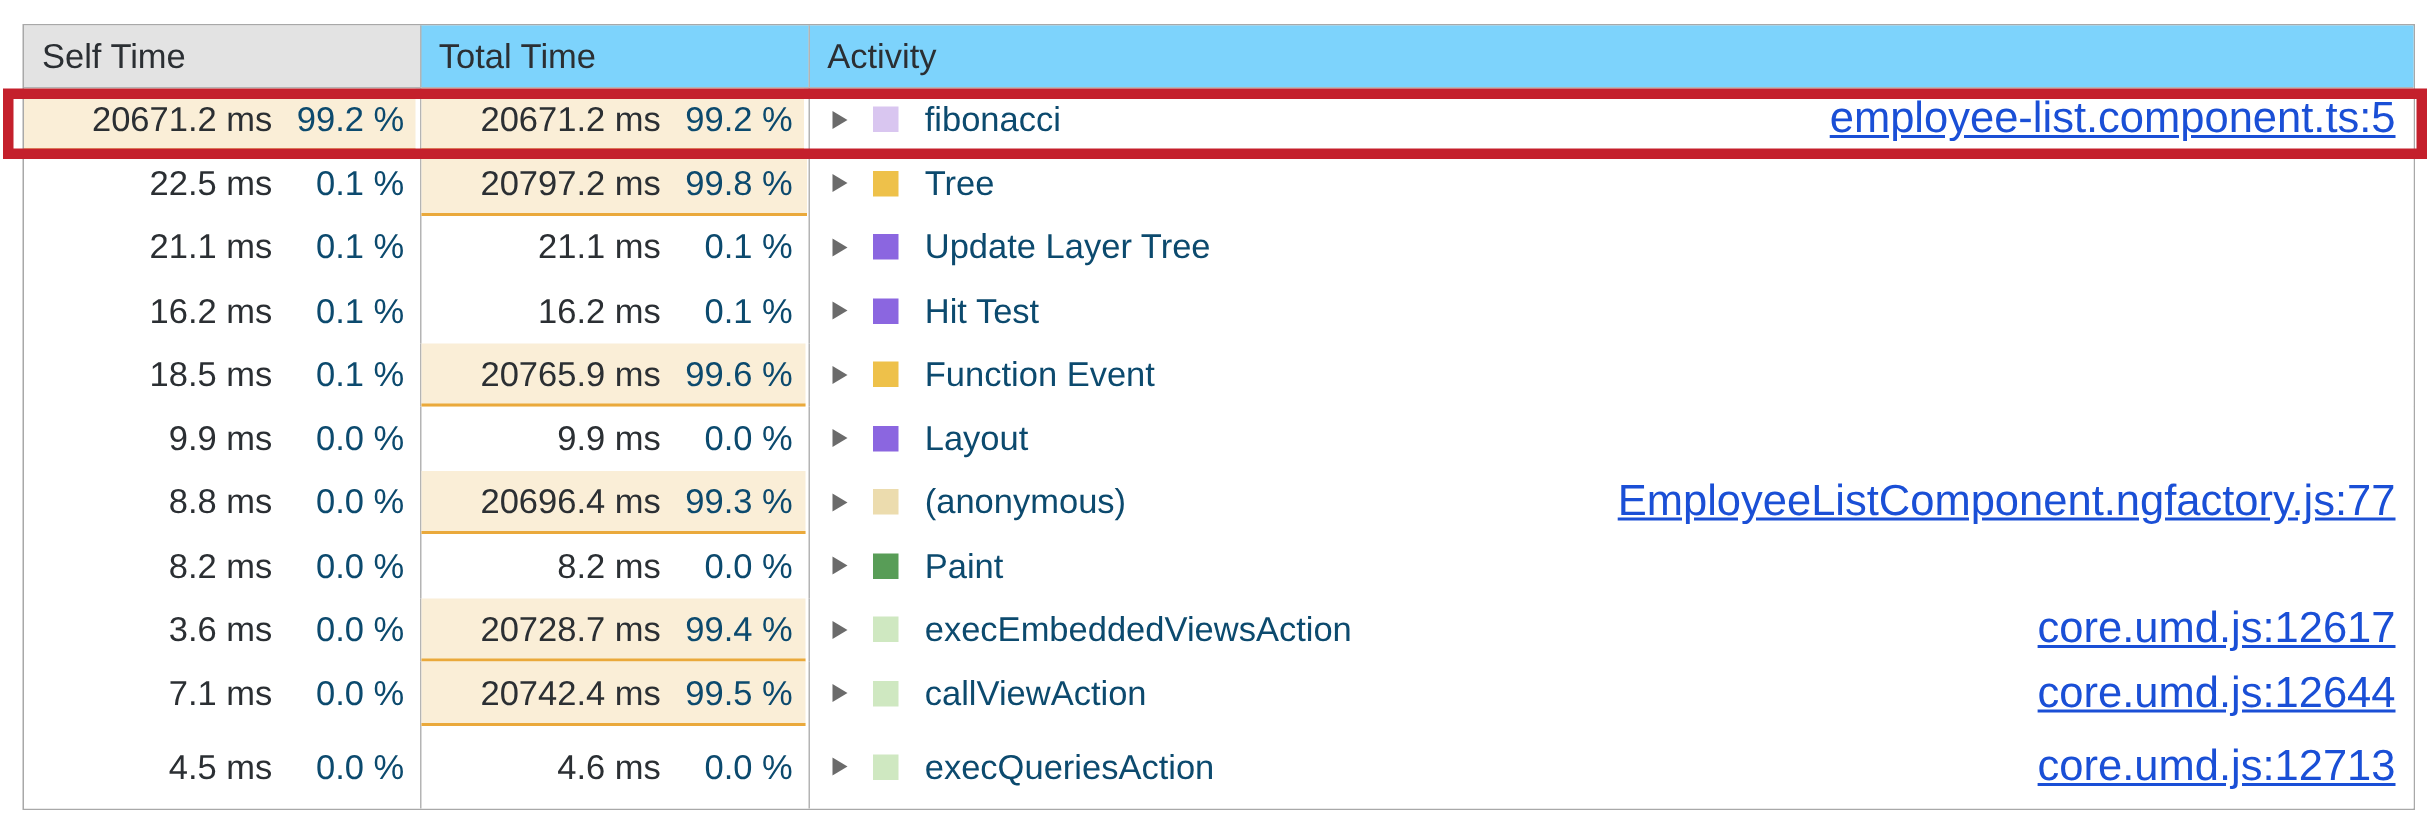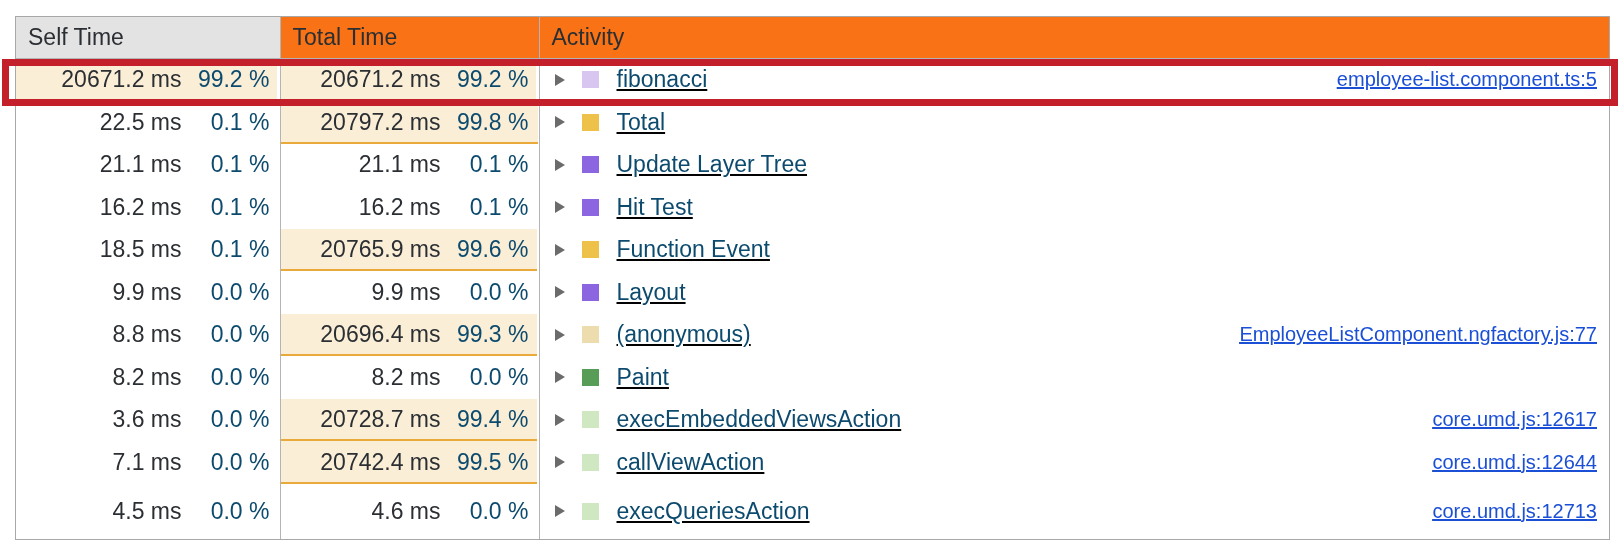--- a/index.html
+++ b/index.html
@@ -34,36 +34,35 @@
     height:41px;
     padding:0 12px;
     margin:0;
     font-weight:normal;
     font-size:23px;
     color:#2b2f33;
     text-align:left;
     vertical-align:middle;
     border-bottom:1px solid #b4b4b4;
     border-right:1px solid #b4b4b4;
-    background:#f97316;
+    background:#7dd3fc;
     box-sizing:border-box;
     white-space:nowrap;
   }
   thead th.th-self{background:#e3e3e3;}
   thead th:last-child{border-right:none;}
 
   tbody td{
     height:42.5px;
     padding:0;
     margin:16px;
     border-right:1px solid #b4b4b4;
     vertical-align:middle;
     box-sizing:border-box;
     background:#fff;
-    text-decoration:underline;
   }
   tbody td:last-child{border-right:none;}
   tbody tr:last-child td{height:auto;}
 
   
   .numcell{
     position:relative;
     height:42.5px;
     width:100%;
     box-sizing:border-box;
@@ -111,21 +110,21 @@
     box-sizing:border-box;
   }
   .actname{
     margin-left:18px;
     font-size:23px;
     color:#0c4a6e;
     white-space:nowrap;
   }
   .spacer{flex:1 1 auto;}
   .srclink{
-    font-size:20px;
+    font-size:29px;
     color:#1a4fd6;
     text-decoration:underline;
     white-space:nowrap;
     margin-right:12px;
     cursor:pointer;
   }
 
   
   .redbox{
     position:absolute;
@@ -209,21 +208,21 @@
               </div>
             </td>
             <td>
               <div class="actcell">
                 <span class="tri">
                   <svg width="14" height="16" viewBox="0 0 14 16" aria-hidden="true">
                     <path d="M2 2 L12 8 L2 14 Z" fill="#6b6b6b"></path>
                   </svg>
                 </span>
                 <span class="swatch" style="background:#eec14a"></span>
-                <span class="actname">Total</span>
+                <span class="actname">Tree</span>
                 <span class="spacer"></span>
               </div>
             </td>
           </tr>
           <tr>
             <td>
               <div class="numcell">
                 <div class="numtext">
                   <span class="ms">21.1 ms</span>
                   <span class="pct">0.1 %</span>

